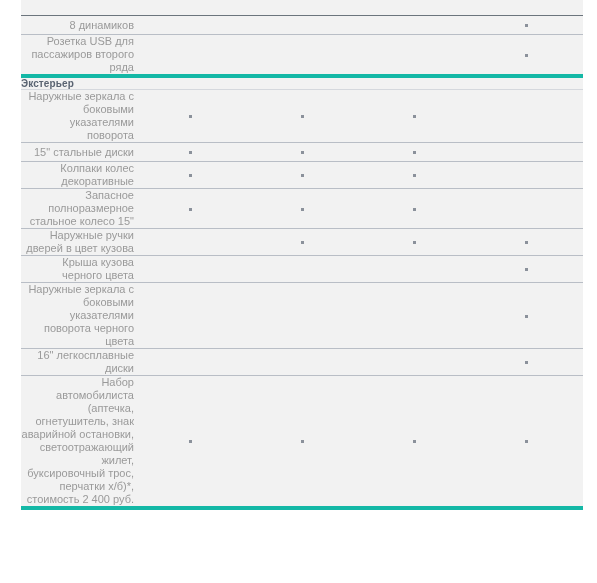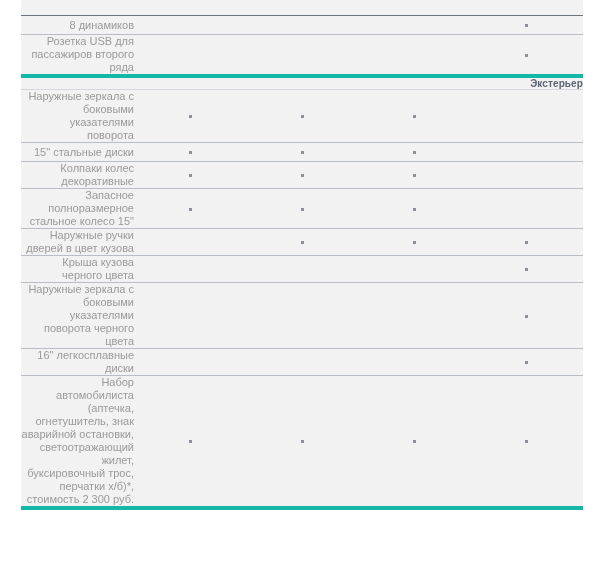--- a/index.html
+++ b/index.html
@@ -61,21 +61,21 @@
     background: #8b919b;
     vertical-align: middle;
   }
   .dot.empty { background: transparent; }
 
   
   tr.section-row > td {
     background: #ffffff;
     border-top: 1px solid #b9bec6;
     border-bottom: 1px solid #d5d8dd;
-    text-align: right;
+    text-align: left;
     font-size: 10px;
     font-weight: bold;
     color: #5a6472;
     padding: 9px 0 9px 0;
     letter-spacing: 0.1px;
   }
 
   
   tr.sliver-row > td {
     height: 5px;
@@ -181,21 +181,21 @@
         <td class="val-cell"><span class="dot"></span></td>
       </tr>
       <tr class="data-row">
         <td class="label-cell">16" легкосплавные диски</td>
         <td class="val-cell shaded"><span class="dot empty"></span></td>
         <td class="val-cell"><span class="dot empty"></span></td>
         <td class="val-cell shaded"><span class="dot empty"></span></td>
         <td class="val-cell"><span class="dot"></span></td>
       </tr>
       <tr class="data-row group-end">
-        <td class="label-cell">Набор автомобилиста (аптечка, огнетушитель, знак аварийной остановки, светоотражающий жилет, буксировочный трос, перчатки х/б)*, стоимость 2 300 руб.</td>
+        <td class="label-cell">Набор автомобилиста (аптечка, огнетушитель, знак аварийной остановки, светоотражающий жилет, буксировочный трос, перчатки х/б)*, стоимость 2 400 руб.</td>
         <td class="val-cell shaded"><span class="dot"></span></td>
         <td class="val-cell"><span class="dot"></span></td>
         <td class="val-cell shaded"><span class="dot"></span></td>
         <td class="val-cell"><span class="dot"></span></td>
       </tr>
       <tr class="bottom-rule">
         <td colspan="5"></td>
       </tr>
     </tbody>
 </table>

